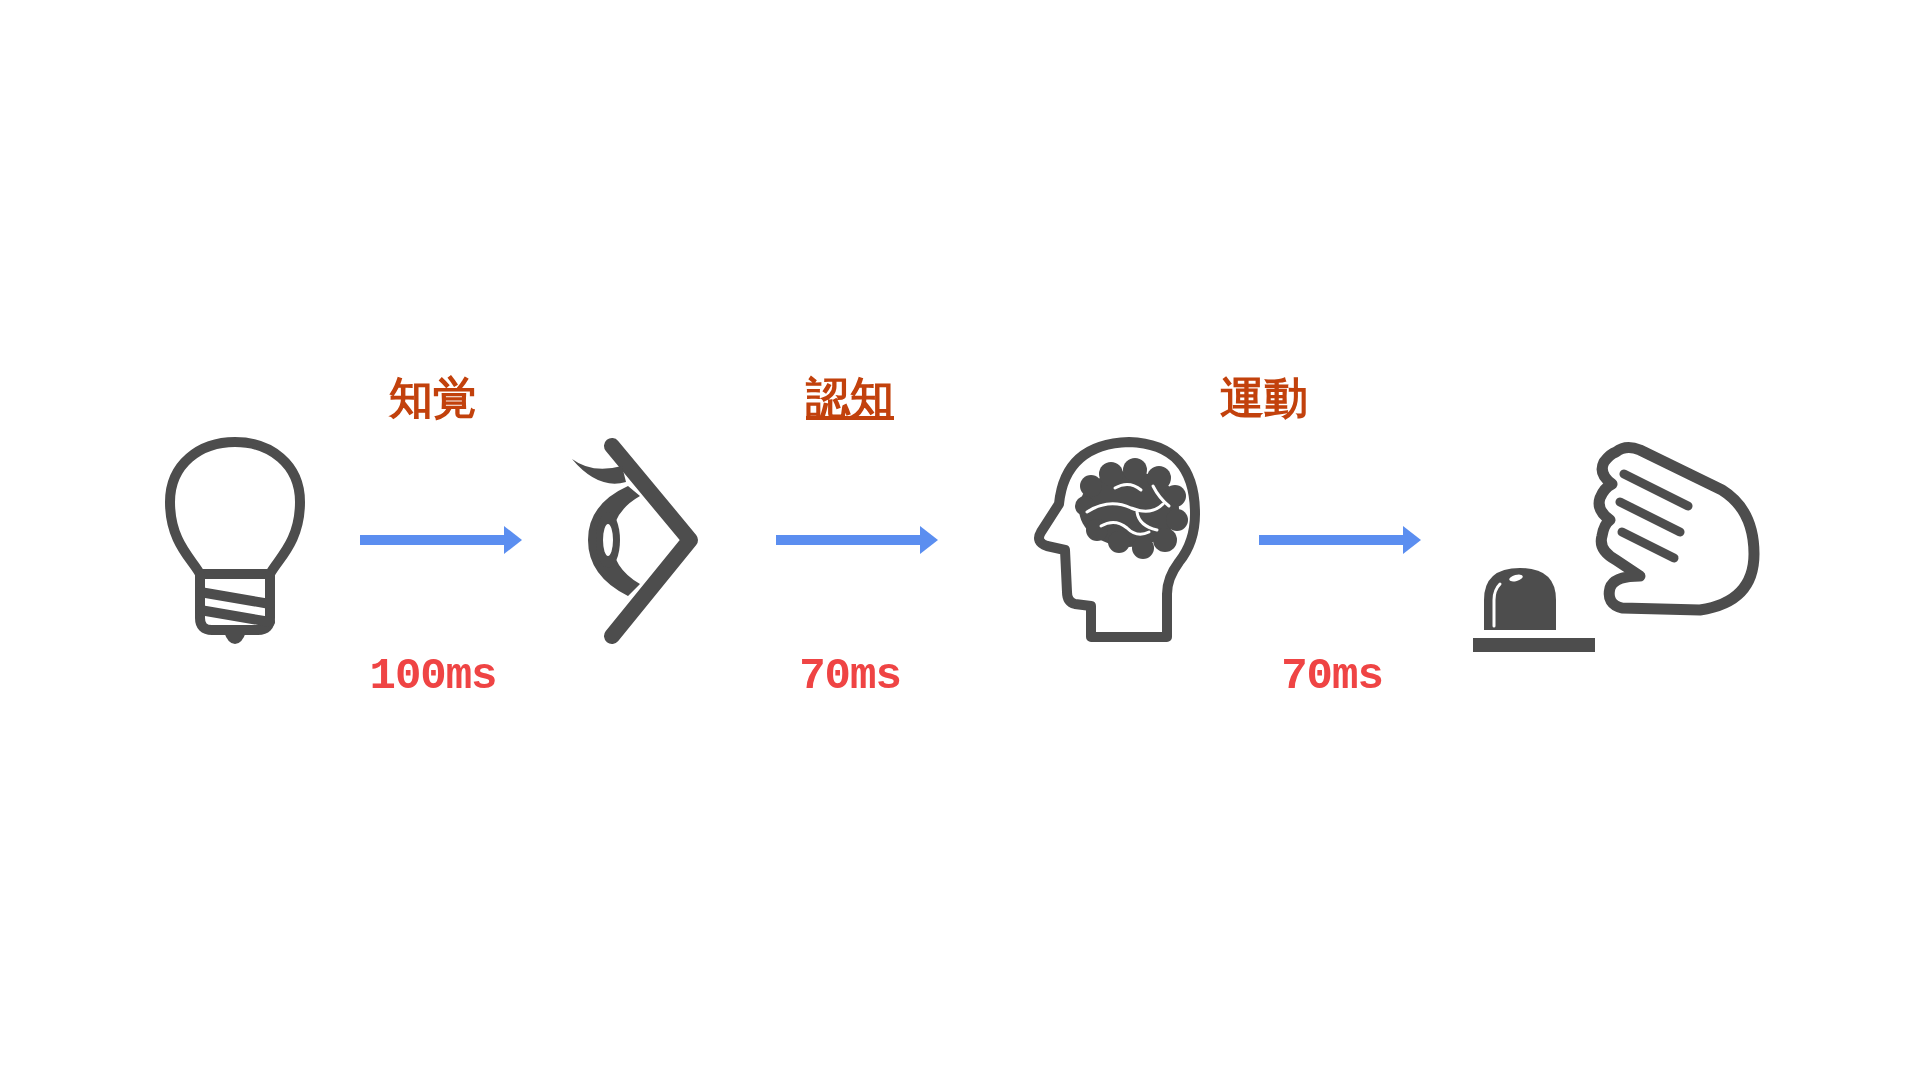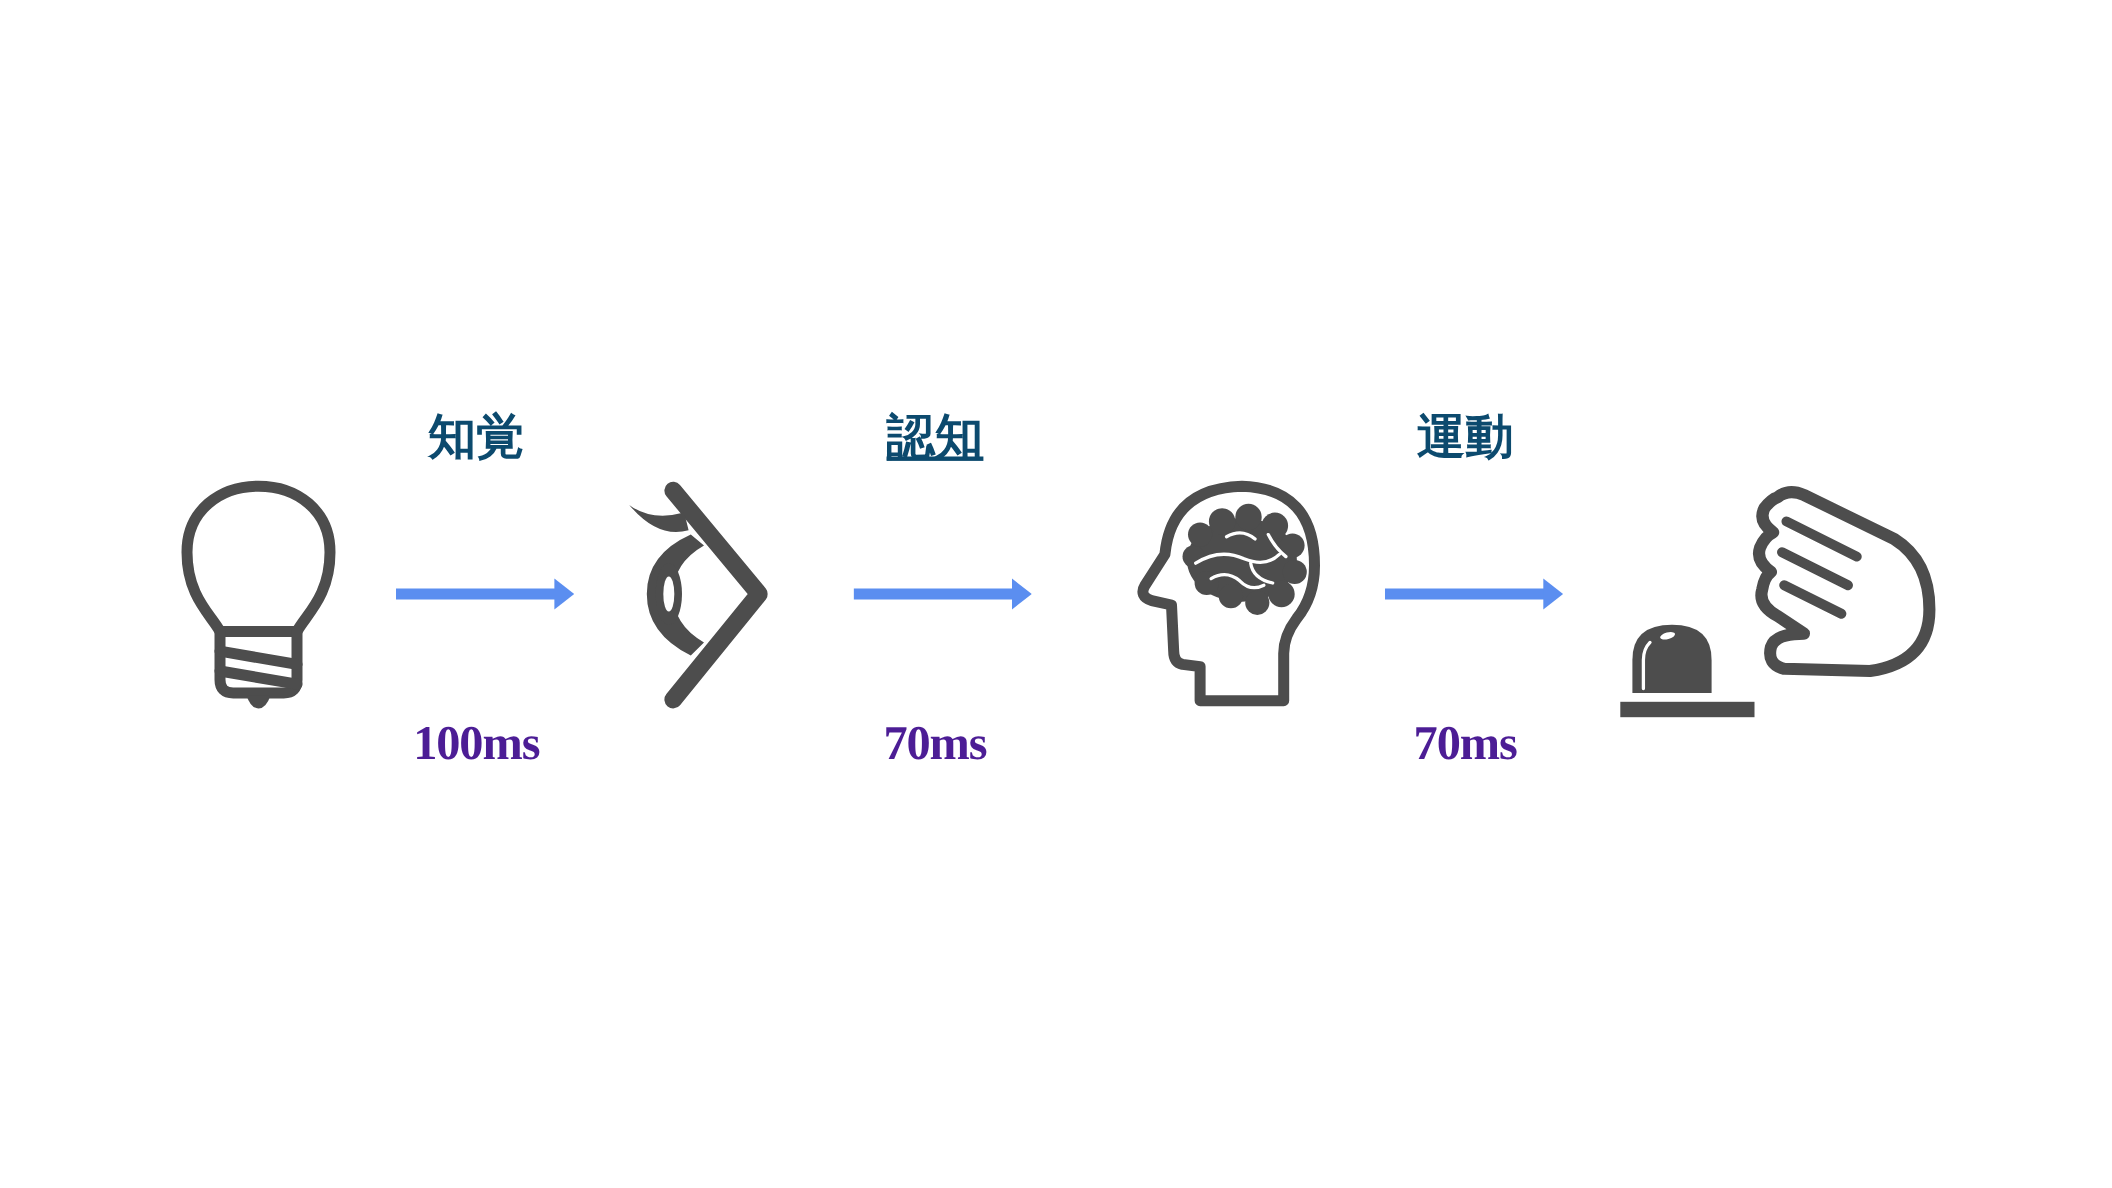--- a/index.html
+++ b/index.html
@@ -6,28 +6,28 @@
   body {
     width: 1920px; height: 1080px; background: #ffffff; position: relative; overflow: hidden;
     font-family: "Liberation Sans", "DejaVu Sans", sans-serif;
   }
   .icon { position: absolute; }
   .icon svg { display: block; width: 100%; height: 100%; }
   .arrow { position: absolute; height: 30px; }
   .arrow svg { display: block; width: 100%; height: 100%; }
   .stage-label {
     position: absolute; width: 200px; text-align: center;
-    font-size: 44px; font-weight: bold; color: #0c4a6e; line-height: 1;
+    font-size: 44px; font-weight: bold; color: #c2410c; line-height: 1;
     font-family: "DejaVu Sans", "Liberation Sans", sans-serif;
   }
   .time-label {
     position: absolute; width: 200px; text-align: center;
-    font-size: 44px; font-weight: bold; color: #4c1d95; line-height: 1;
+    font-size: 44px; font-weight: bold; color: #ef4444; line-height: 1;
     letter-spacing: -1px;
-    font-family: Liberation Serif, serif;
+    font-family: Liberation Mono, monospace;
   }
 </style>
 </head>
 <body>
 
 <div class="icon" style="left:162px; top:434px; width:146px; height:212px;">
   <svg viewBox="0 0 146 212">
     <g fill="none" stroke="#4d4d4d" stroke-width="10" stroke-linejoin="round" stroke-linecap="round">
       <path d="M38 140 C 30 125, 8 108, 8 68 C 8 30, 38 8, 73 8 C 108 8, 138 30, 138 68 C 138 108, 116 125, 108 140 Z"></path>
       <path d="M38 140 L38 184 Q38 196 50 196 L96 196 Q108 196 108 184 L108 140"></path>
@@ -94,21 +94,21 @@
     </g>
   </svg>
 </div>
 
 <div class="arrow" style="left:1259px; top:525px; width:162px;">
   <svg viewBox="0 0 162 30">
       <rect x="0" y="10" width="146" height="10" fill="#5b8ef0"></rect>
       <polygon points="144,1 162,15 144,29" fill="#5b8ef0"></polygon>
     </svg>
 </div>
-<div class="stage-label" style="left:1232px; top:376px;">運動</div>
+<div class="stage-label" style="left:1164px; top:376px;">運動</div>
 <div class="time-label" style="left:1232px; top:654px;">70ms</div>
 
 <div class="icon" style="left:1470px; top:440px; width:300px; height:216px;">
   <svg viewBox="0 0 300 216">
 
     <path d="M14 190 L14 160 Q 14 128 50 128 Q 86 128 86 160 L 86 190 Z" fill="#4d4d4d"></path>
     <path d="M24 186 L24 160 Q 24 150 30 144" fill="none" stroke="#ffffff" stroke-width="3" stroke-linecap="round"></path>
     <ellipse cx="46" cy="138" rx="7" ry="3" fill="#ffffff" transform="rotate(-15 46 138)"></ellipse>
 
     <rect x="3" y="198" width="122" height="14" fill="#4d4d4d"></rect>

